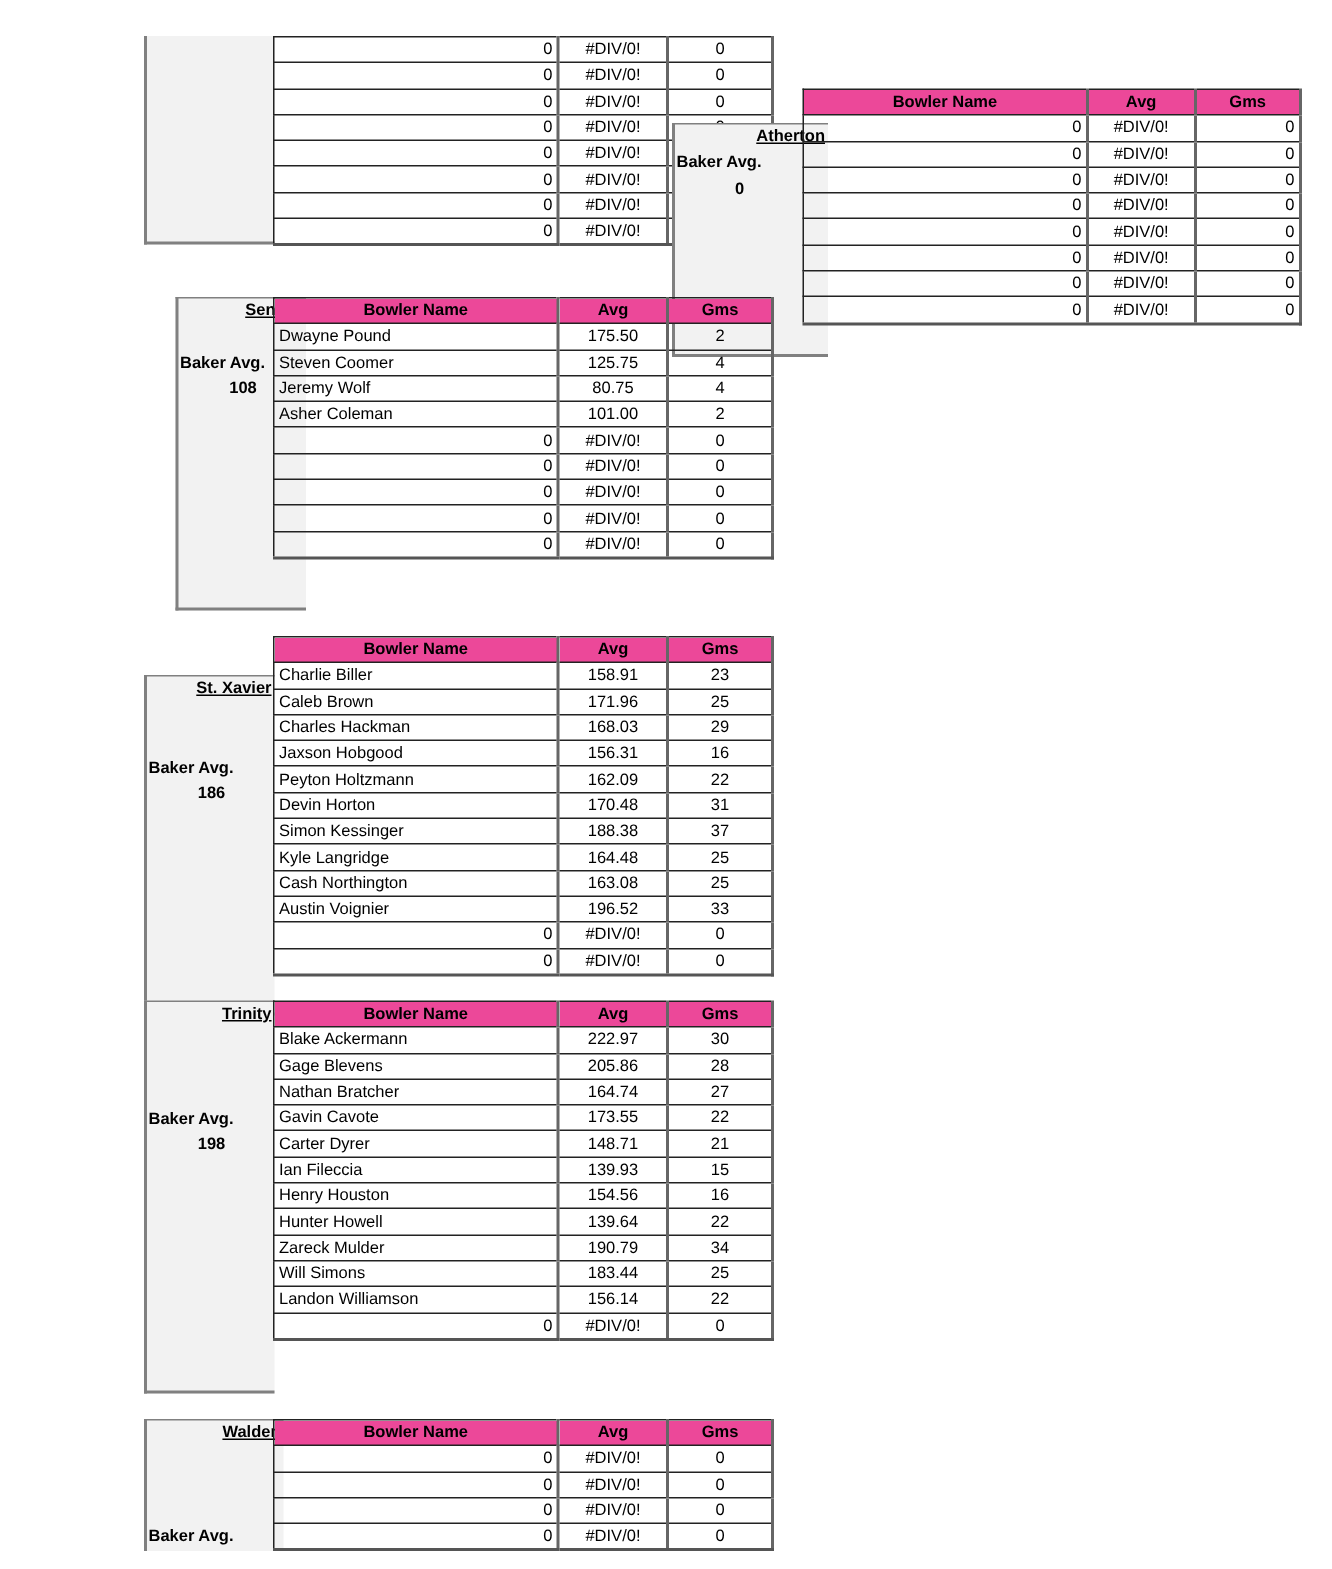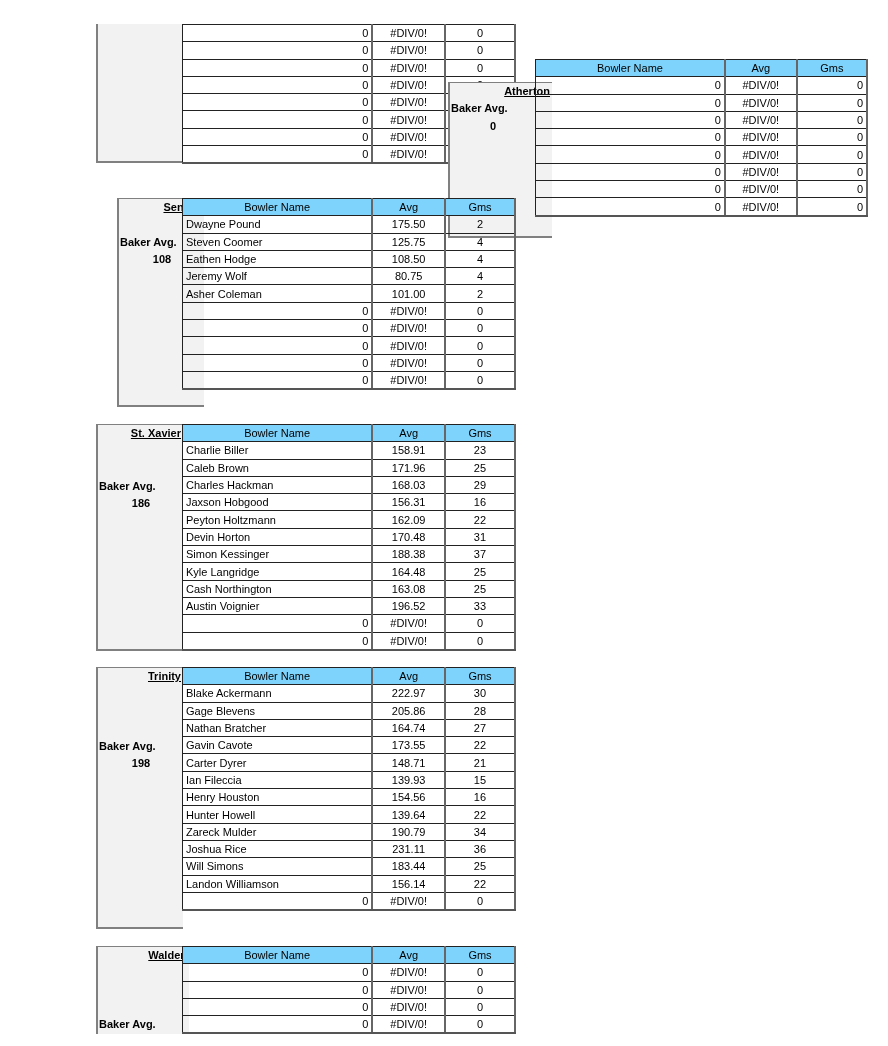--- a/index.html
+++ b/index.html
@@ -8,21 +8,21 @@
   .block { position: absolute; }
   .panel { position: absolute; top: 0; background: #f2f2f2;
            border-left: 2px solid #808080; border-bottom: 2px solid #808080; border-top: 1px solid #808080;
            box-sizing: border-box; }
   .panel .team { position: absolute; right: 2px; top: 2px; font-weight: bold; text-decoration: underline; }
   .panel .bk { position: absolute; left: 1px; font-weight: bold; text-align: right; }
   .panel .bv { position: absolute; left: 0; width: 86px; text-align: center; font-weight: bold; }
   table { position: absolute; top: 0; border-collapse: collapse; table-layout: fixed; }
   td, th { border: 1px solid #222; padding: 0 3px; height: 16.3px; line-height: 16px; white-space: nowrap;
            overflow: hidden; font-size: 11px; }
-  th { font-weight: normal; background: #7dd3fc; }
+  th { font-weight: bold; background: #ec4899; }
   td.name { text-align: left; }
   td.name.zero { text-align: right; }
   td.avg { text-align: center; border-left: 2px solid #666; margin-top: 24px; }
   td.gms { text-align: center; border-left: 2px solid #666; border-right: 2px solid #666; }
   th.avg { border-left: 2px solid #666; }
   th.gms { border-left: 2px solid #666; border-right: 2px solid #666; }
   .ath td.gms { text-align: right; }
   tr:last-child td { border-bottom: 2px solid #555; }
 </style>
 </head>
@@ -169,25 +169,20 @@
           <td class="name">Dwayne Pound</td>
           <td class="avg">175.50</td>
           <td class="gms">2</td>
         </tr>
         <tr>
           <td class="name">Steven Coomer</td>
           <td class="avg">125.75</td>
           <td class="gms">4</td>
         </tr>
         <tr>
-          <td class="name">Eathen Hodge</td>
-          <td class="avg">108.50</td>
-          <td class="gms">4</td>
-        </tr>
-        <tr>
           <td class="name">Jeremy Wolf</td>
           <td class="avg">80.75</td>
           <td class="gms">4</td>
         </tr>
         <tr>
           <td class="name">Asher Coleman</td>
           <td class="avg">101.00</td>
           <td class="gms">2</td>
         </tr>
         <tr>
@@ -213,21 +208,21 @@
         <tr>
           <td class="name zero">0</td>
           <td class="avg">#DIV/0!</td>
           <td class="gms">0</td>
         </tr>
       </tbody>
   </table>
 </div>
 
 <div class="block" style="left:96px; top:424px;">
-  <div class="panel" style="left:0; width:87px; height:227px;">
+  <div class="panel" style="left:0; width:87px; height:227px;margin-top:26px;">
     <span class="team">St. Xavier</span>
     <span class="bk" style="top:55px;">Baker Avg.</span>
     <span class="bv" style="top:72px;">186</span>
   </div>
   <table style="left:86px; width:334px;">
     <colgroup>
         <col style="width:141px">
         <col style="width:54px">
         <col style="width:52px">
       </colgroup>
@@ -362,25 +357,20 @@
           <td class="name">Hunter Howell</td>
           <td class="avg">139.64</td>
           <td class="gms">22</td>
         </tr>
         <tr>
           <td class="name">Zareck Mulder</td>
           <td class="avg">190.79</td>
           <td class="gms">34</td>
         </tr>
         <tr>
-          <td class="name">Joshua Rice</td>
-          <td class="avg">231.11</td>
-          <td class="gms">36</td>
-        </tr>
-        <tr>
           <td class="name">Will Simons</td>
           <td class="avg">183.44</td>
           <td class="gms">25</td>
         </tr>
         <tr>
           <td class="name">Landon Williamson</td>
           <td class="avg">156.14</td>
           <td class="gms">22</td>
         </tr>
         <tr>

